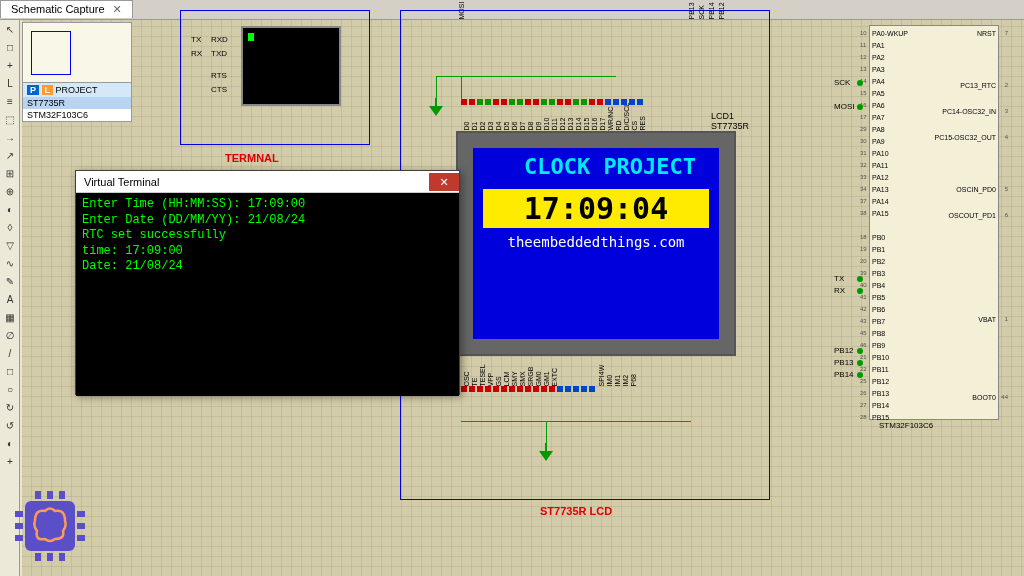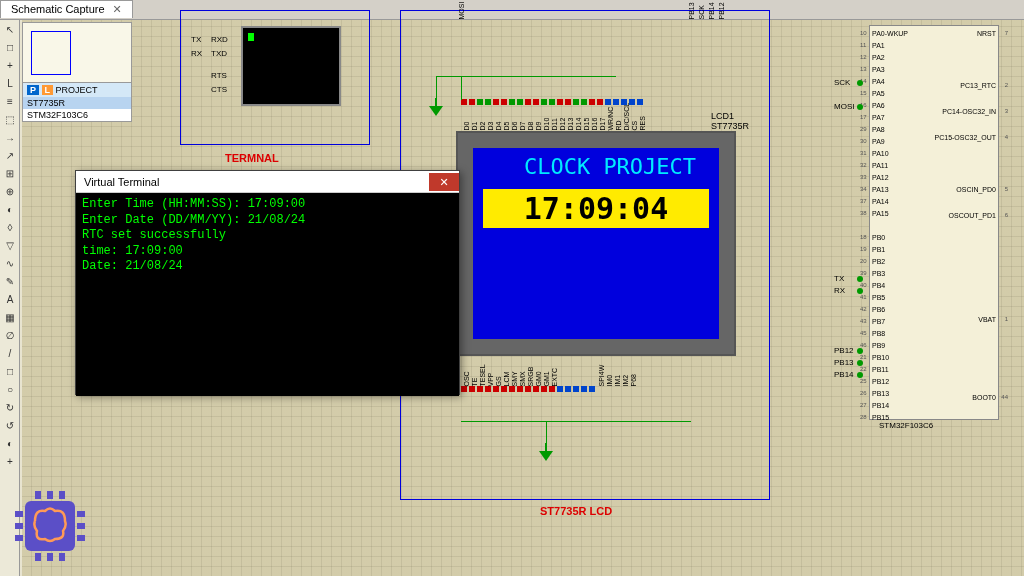--- a/index.html
+++ b/index.html
@@ -34,21 +34,21 @@
 
 .term-comp { position: absolute; left: 180px; top: 10px; width: 190px; height: 135px; }
 .term-inner { position: absolute; left: 60px; top: 15px; width: 100px; height: 80px; background: #000; border: 2px solid #888; }
 .term-cursor { position: absolute; left: 5px; top: 5px; width: 6px; height: 8px; background: #0f0; }
 .term-pin { position: absolute; left: 10px; font-size: 8px; color: #000; }
 
 
 .lcd-comp { position: absolute; left: 400px; top: 10px; width: 370px; height: 490px; }
 .lcd-body { position: absolute; left: 55px; top: 120px; width: 280px; height: 225px; background: #666; border: 2px solid #555; }
 .lcd-screen { position: absolute; left: 15px; top: 15px; right: 15px; bottom: 15px; background: #0000dd; color: #fff; text-align: center; }
-.lcd-title { color: #00eaff; font-size: 22px; font-weight: normal; font-family: monospace; padding: 6px; margin-left: 28px; }
+.lcd-title { color: #00eaff; font-size: 22px; font-weight: bold; font-family: monospace; padding: 6px; margin-left: 28px; }
 .lcd-box { background: #ffeb00; color: #000; font-size: 30px; font-weight: bold; font-family: monospace; margin: 4px 10px; padding: 2px; }
 .lcd-url { color: #fff; font-size: 14px; font-family: monospace; padding-top: 2px; }
 .lcd-ref { position: absolute; right: 20px; top: 100px; font-size: 9px; }
 .pin-row { position: absolute; display: flex; gap: 2px; }
 .pin-dot { width: 6px; height: 6px; }
 .pin-r { background: #cc0000; }
 .pin-b { background: #0044cc; }
 .pin-g { background: #009900; }
 .pin-label-h { position: absolute; font-size: 7px; transform: rotate(-90deg); transform-origin: left; }
 
@@ -213,20 +213,21 @@
   <div style="position:absolute; left:60px; top:5px; font-size:7px; transform:rotate(-90deg); transform-origin:left">MOSI</div>
   <div style="position:absolute; left:290px; top:5px; font-size:7px; transform:rotate(-90deg); transform-origin:left">PB13</div>
   <div style="position:absolute; left:300px; top:5px; font-size:7px; transform:rotate(-90deg); transform-origin:left">SCK</div>
   <div style="position:absolute; left:310px; top:5px; font-size:7px; transform:rotate(-90deg); transform-origin:left">PB14</div>
   <div style="position:absolute; left:320px; top:5px; font-size:7px; transform:rotate(-90deg); transform-origin:left">PB12</div>
 
   <div class="lcd-body">
     <div class="lcd-screen">
       <div class="lcd-title">CLOCK PROJECT</div>
       <div class="lcd-box">17:09:04</div>
+      <div class="lcd-url">theembeddedthings.com</div>
     </div>
   </div>
 
   <div class="pin-row" style="left:60px; top:375px" id="bot-pins">
       <div class="pin-dot pin-r"></div>
       <div class="pin-dot pin-r"></div>
       <div class="pin-dot pin-r"></div>
       <div class="pin-dot pin-r"></div>
       <div class="pin-dot pin-r"></div>
       <div class="pin-dot pin-r"></div>

